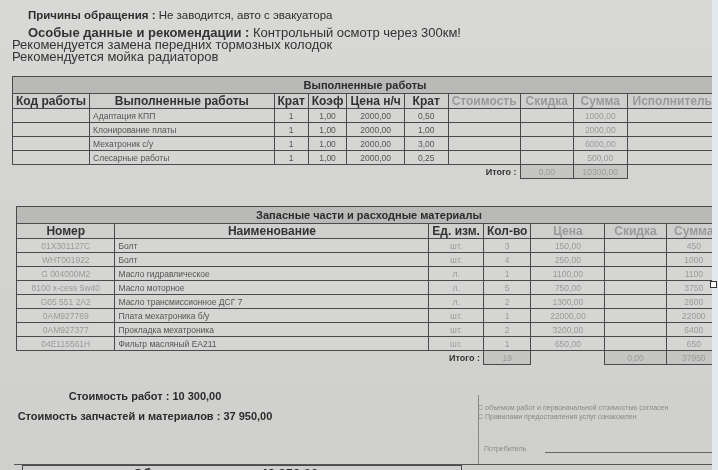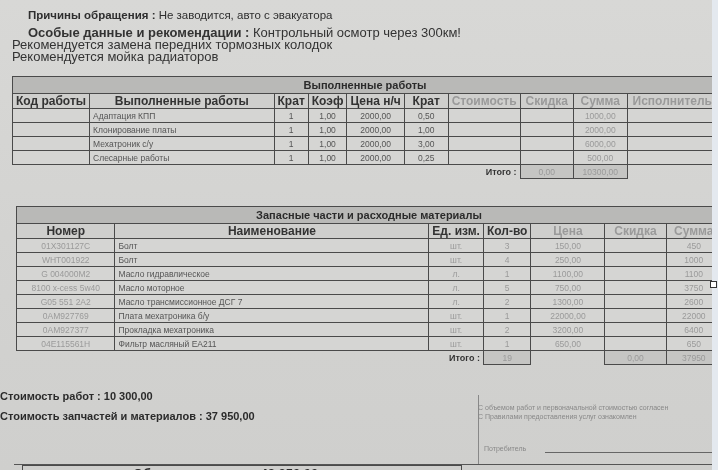--- a/index.html
+++ b/index.html
@@ -27,21 +27,21 @@
   .c { text-align:center; }
   .r { text-align:center; }
   .faint { color:#9a9a9a; }
   .shade { background:#c5c5c3; }
   .tot-lbl { border:none; background:transparent; text-align:right; font-weight:bold; color:#333; font-size:9px; }
   .nob { border:none; background:transparent; }
 
   #works { left:12px; top:76px; width:706px; }
   #parts { left:16px; top:206px; width:706px; }
 
-  .sum-lines { position:absolute; left:0; top:386px; width:290px; font-size:11px; font-weight:bold; color:#2b2b2b; text-align:left; line-height:20px; }
+  .sum-lines { position:absolute; left:0; top:386px; width:290px; font-size:11px; font-weight:bold; color:#2b2b2b; text-align:center; line-height:20px; }
   .grand { position:absolute; left:22px; top:429px; width:438px; height:16px; border:1px solid #4a4a4a; font-size:13px; font-weight:bold; color:#2b2b2b;margin-top:36px; }
   .grand span { position:absolute; left:110px; top:0; }
   .hline { position:absolute; left:14px; top:464px; width:698px; border-top:1px solid #555; }
   .consent { position:absolute; left:478px; top:403px; font-size:7px; color:#888; line-height:9px; white-space:nowrap; overflow:hidden; width:234px; }
   .vrule { position:absolute; left:478px; top:395px; height:70px; border-left:1px solid #888; }
   .consumer { position:absolute; left:484px; top:445px; font-size:7px; color:#888; }
   .sigline { position:absolute; left:545px; top:452px; width:167px; border-top:1px solid #666; }
   .handle { position:absolute; left:710px; top:281px; width:5px; height:5px; border:1px solid #333; background:#fff; }
 </style>
 </head>

